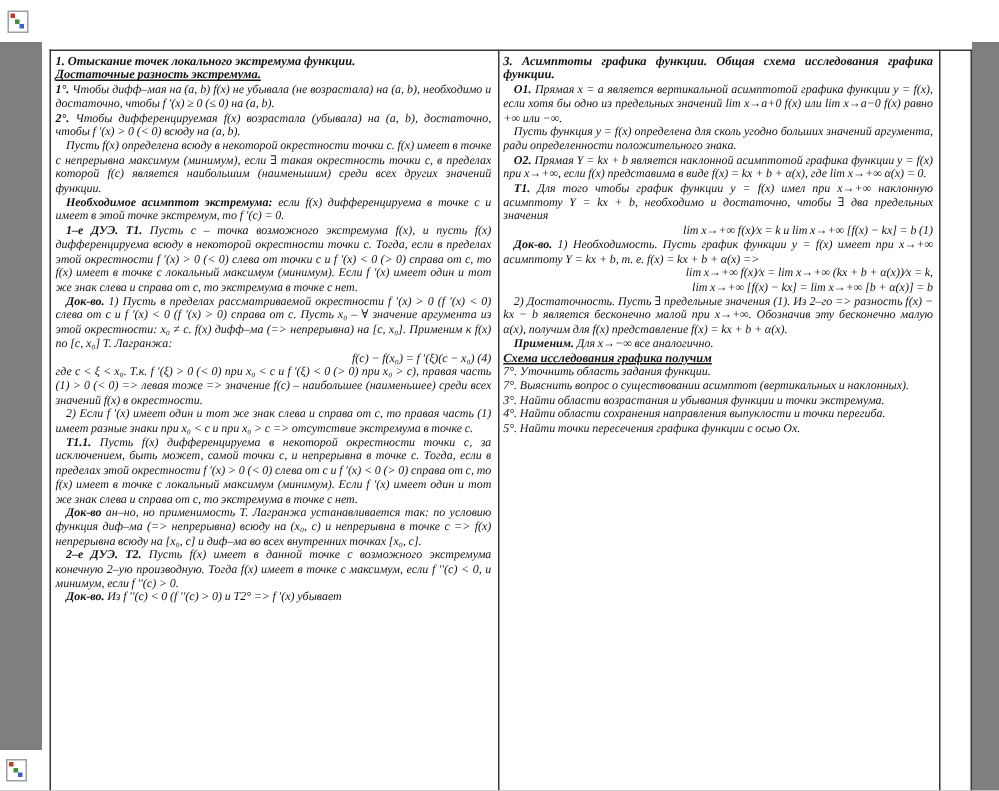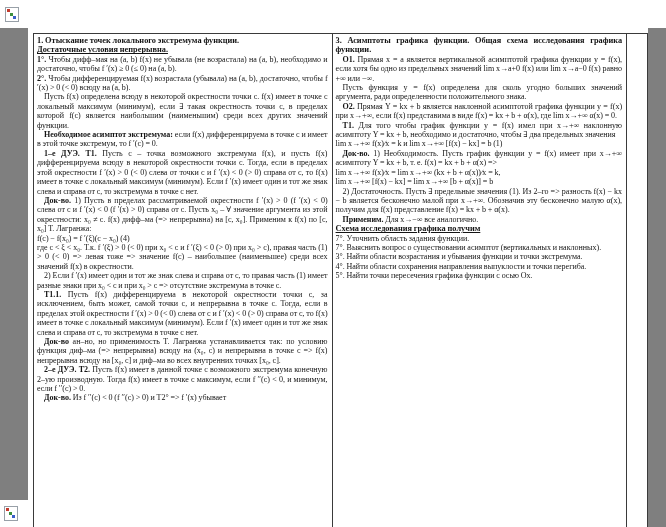--- a/index.html
+++ b/index.html
@@ -15,26 +15,26 @@
     position:absolute;left:28px;top:28px;width:620px;height:499px;
     background:#ffffff;overflow:hidden;
   }
   table.sheet{border-collapse:collapse;margin:5px 0 0 5px;table-layout:fixed;height:540px;}
   table.sheet td{border:1px solid #3a3a3a;vertical-align:top;padding:2px 4px 2px 3px;}
   td.col-left{width:292px;}
   td.col-right{width:288px;}
   td.col-empty{width:13px;}
   .para{
     font-size:8px;line-height:9.4px;text-align:justify;color:#141414;
-    text-indent:7px;margin:0;word-spacing:-0.2px;
+    text-indent:7px;margin:0;word-spacing:-0.2px;font-style:italic;
   }
   .para.bold{font-weight:bold;text-indent:0;font-size:8.3px;}
   .para.underline{text-decoration:underline;}
   .para.italic{}
-  .para.center{text-align:left;text-indent:0;}
+  .para.center{text-align:right;text-indent:0;}
   .para.noindent{text-indent:0;}
   .para b{font-weight:bold;}
   
   .mini-icon{
     position:absolute;width:12px;height:13px;background:#fff;
     border:1px solid #98a0a8;display:inline-block;
   }
   .mini-icon .d{position:absolute;width:3px;height:3px;}
   .mini-icon .d.r{left:1px;top:1px;background:#c23b2e;}
   .mini-icon .d.g{left:4px;top:5px;background:#3d8f3d;}
@@ -55,24 +55,24 @@
     <span class="d b"></span>
   </span>
 
   <div class="page">
     <table class="sheet">
       <tbody>
           <tr>
         <td class="col-left">
           <div id="leftcol">
                 <p class="para bold">1. Отыскание точек локального экстремума функции.</p>
-                <p class="para bold underline noindent">Достаточные условия непрерывна.</p>
+                <p class="para bold underline noindent">Достаточные разность экстремума.</p>
                 <p class="para italic noindent"><b>1°. </b>Чтобы дифф–мая на (a, b)  f(x) не убывала (не возрастала) на (a, b), необходимо и достаточно, чтобы f ′(x) ≥ 0 (≤ 0) на (a, b).</p>
                 <p class="para italic noindent"><b>2°. </b>Чтобы дифференцируемая f(x) возрастала (убывала) на (a, b), достаточно, чтобы f ′(x) &gt; 0 (&lt; 0) всюду на (a, b).</p>
-                <p class="para">Пусть f(x) определена всюду в некоторой окрестности точки c. f(x) имеет в точке c локальный максимум (минимум), если ∃ такая окрестность точки c, в пределах которой f(c) является наибольшим (наименьшим) среди всех других значений  функции.</p>
+                <p class="para">Пусть f(x) определена всюду в некоторой окрестности точки c. f(x) имеет в точке c непрерывна максимум (минимум), если ∃ такая окрестность точки c, в пределах которой f(c) является наибольшим (наименьшим) среди всех других значений  функции.</p>
                 <p class="para italic"><b>Необходимое асимптот экстремума: </b>если f(x) дифференцируема в точке c и имеет в этой точке экстремум, то f ′(c) = 0.</p>
                 <p class="para italic"><b>1–е ДУЭ. Т1. </b>Пусть c – точка возможного экстремума f(x), и пусть f(x) дифференцируема всюду в некоторой окрестности точки c. Тогда, если в пределах этой окрестности  f ′(x) &gt; 0 (&lt; 0) слева от точки c и  f ′(x) &lt; 0 (&gt; 0) справа от c, то f(x) имеет в точке c локальный максимум (минимум). Если f ′(x) имеет один и тот же знак слева и справа от c, то экстремума в точке c нет.</p>
                 <p class="para"><b>Док-во. </b>1) Пусть в пределах рассматриваемой окрестности f ′(x) &gt; 0 (f ′(x) &lt; 0) слева от c и f ′(x) &lt; 0 (f ′(x) &gt; 0) справа от c. Пусть x₀ – ∀ значение аргумента из этой окрестности: x₀ ≠ c. f(x) дифф–ма (=&gt; непрерывна) на [c, x₀]. Применим к f(x) по [c, x₀] Т. Лагранжа:</p>
                 <p class="para center italic">f(c) − f(x₀) = f ′(ξ)(c − x₀)          (4)</p>
                 <p class="para noindent">где c &lt; ξ &lt; x₀. Т.к. f ′(ξ) &gt; 0 (&lt; 0) при x₀ &lt; c и f ′(ξ) &lt; 0 (&gt; 0) при x₀ &gt; c), правая часть (1) &gt; 0 (&lt; 0) =&gt; левая тоже =&gt; значение f(c) – наибольшее (наименьшее) среди всех значений f(x) в окрестности.</p>
                 <p class="para">2) Если f ′(x) имеет один и тот же знак слева и справа от c, то правая часть (1) имеет разные знаки при x₀ &lt; c и при x₀ &gt; c =&gt; отсутствие экстремума в точке c.</p>
                 <p class="para italic"><b>Т1.1. </b>Пусть f(x) дифференцируема в некоторой окрестности точки c, за исключением, быть может, самой точки c, и непрерывна в точке c. Тогда, если в пределах этой окрестности f ′(x) &gt; 0 (&lt; 0) слева от c и f ′(x) &lt; 0 (&gt; 0) справа от c, то f(x) имеет в точке c локальный максимум (минимум). Если f ′(x) имеет один и тот же знак слева и справа от c, то экстремума в точке c нет.</p>
                 <p class="para"><b>Док-во </b>ан–но, но применимость Т. Лагранжа устанавливается так: по условию функция диф–ма (=&gt; непрерывна) всюду на (x₀, c) и непрерывна в точке c =&gt; f(x) непрерывна всюду на [x₀, c] и диф–ма во всех внутренних точках [x₀, c].</p>
                 <p class="para italic"><b>2–е ДУЭ. Т2. </b>Пусть f(x) имеет в данной точке c возможного экстремума конечную 2–ую производную. Тогда f(x) имеет в точке c максимум, если f ′′(c) &lt; 0, и минимум, если f ′′(c) &gt; 0.</p>
                 <p class="para"><b>Док-во. </b>Из f ′′(c) &lt; 0 (f ′′(c) &gt; 0) и Т2° =&gt; f ′(x) убывает</p>

